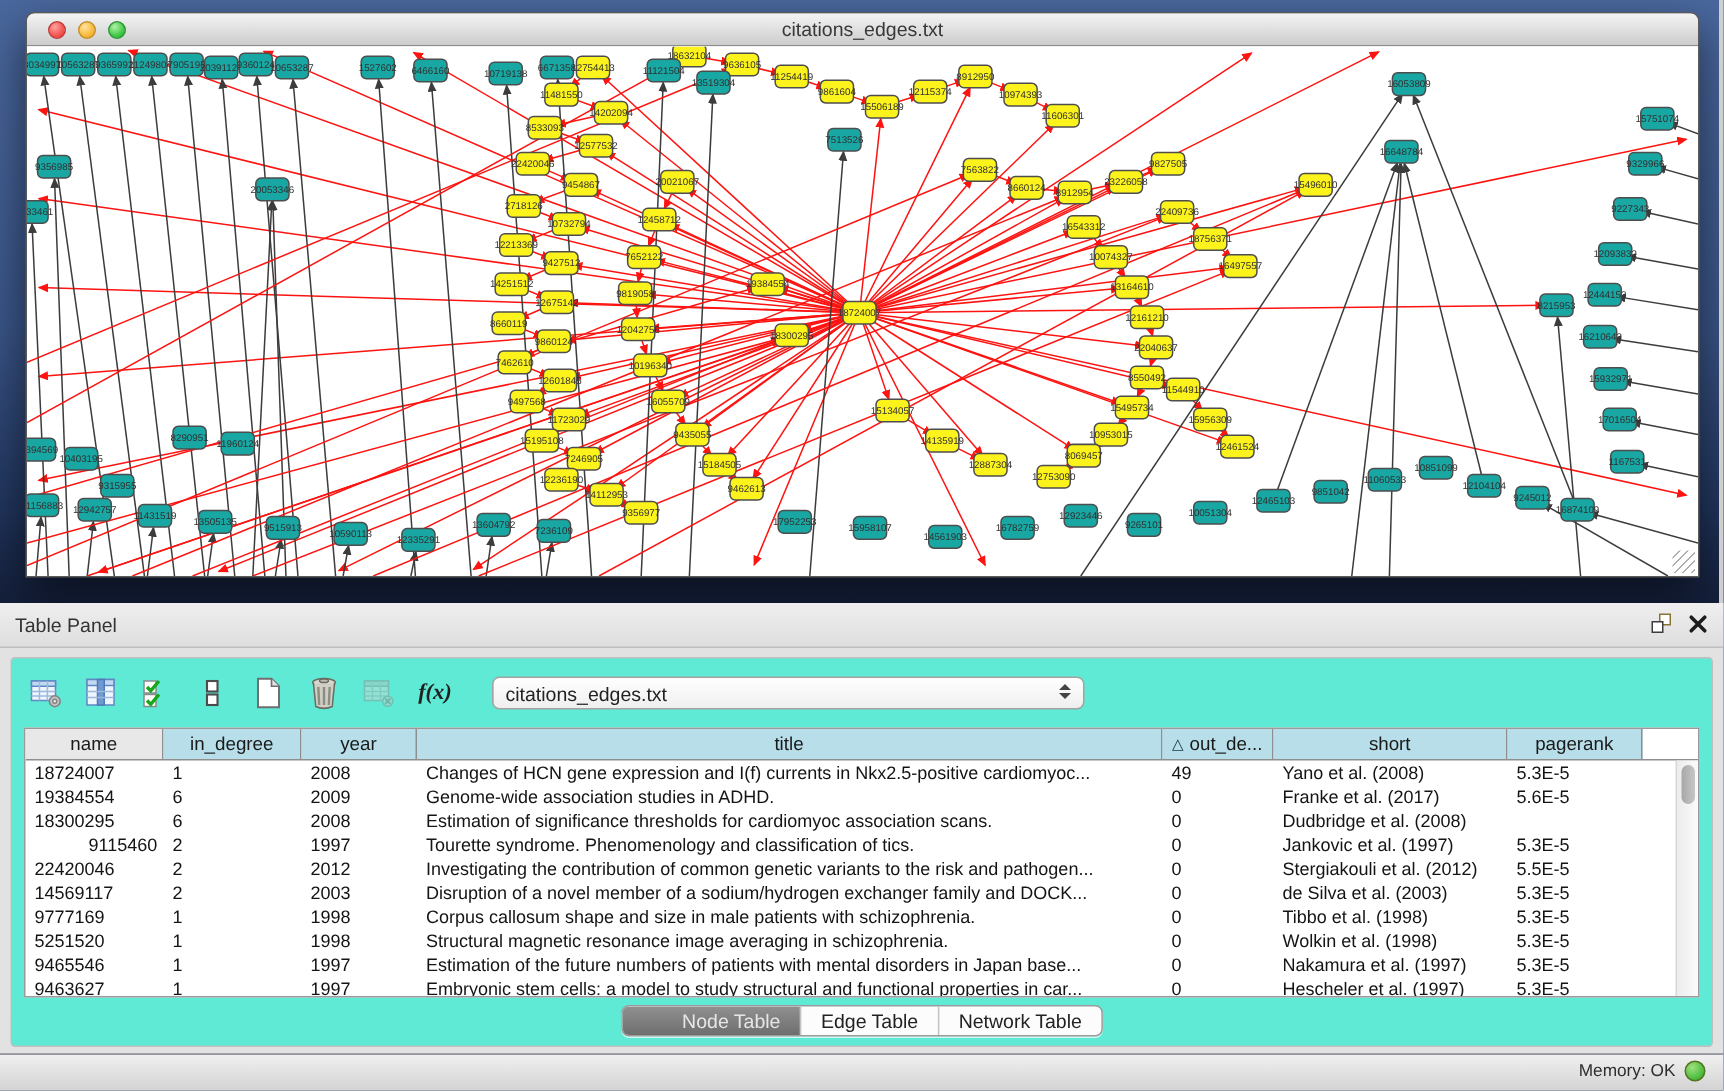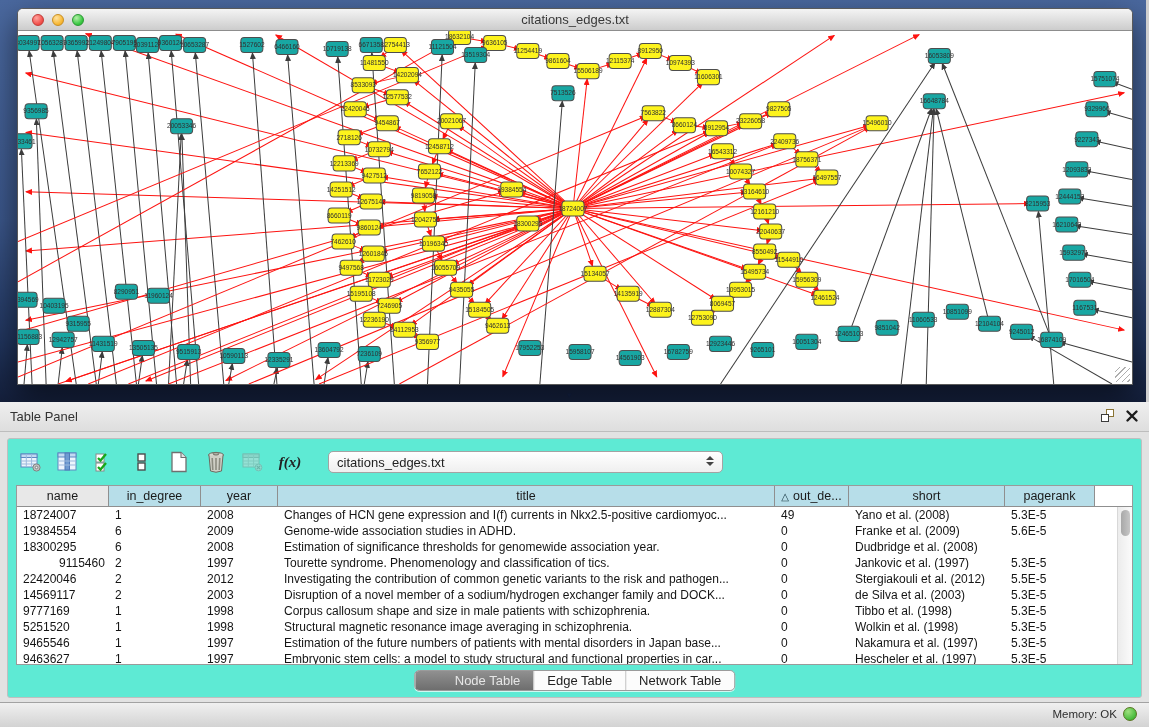--- a/index.html
+++ b/index.html
@@ -937,28 +937,28 @@
             <div class="g-cell" style="width: 74px;">49</div>
             <div class="g-cell" style="width: 156px;">Yano et al. (2008)</div>
             <div class="g-cell" style="width: 90px;">5.3E-5</div>
           </div>
           <div class="g-row">
             <div class="g-cell" style="width: 92px;">19384554</div>
             <div class="g-cell" style="width: 92px;">6</div>
             <div class="g-cell" style="width: 77px;">2009</div>
             <div class="g-cell" style="width: 497px;">Genome-wide association studies in ADHD.</div>
             <div class="g-cell" style="width: 74px;">0</div>
-            <div class="g-cell" style="width: 156px;">Franke et al. (2009)</div>
+            <div class="g-cell" style="width: 156px;">Franke et al. (2017)</div>
             <div class="g-cell" style="width: 90px;">5.6E-5</div>
           </div>
           <div class="g-row">
             <div class="g-cell" style="width: 92px;">18300295</div>
             <div class="g-cell" style="width: 92px;">6</div>
             <div class="g-cell" style="width: 77px;">2008</div>
-            <div class="g-cell" style="width: 497px;">Estimation of significance thresholds for genomewide association year.</div>
+            <div class="g-cell" style="width: 497px;">Estimation of significance thresholds for cardiomyoc association scans.</div>
             <div class="g-cell" style="width: 74px;">0</div>
             <div class="g-cell" style="width: 156px;">Dudbridge et al. (2008)</div>
             <div class="g-cell" style="width: 90px; margin-top: 32px;">5.9E-5</div>
           </div>
           <div class="g-row">
             <div class="g-cell" style="width: 92px; padding-left: 42px;">9115460</div>
             <div class="g-cell" style="width: 92px;">2</div>
             <div class="g-cell" style="width: 77px;">1997</div>
             <div class="g-cell" style="width: 497px;">Tourette syndrome. Phenomenology and classification of tics.</div>
             <div class="g-cell" style="width: 74px;">0</div>

